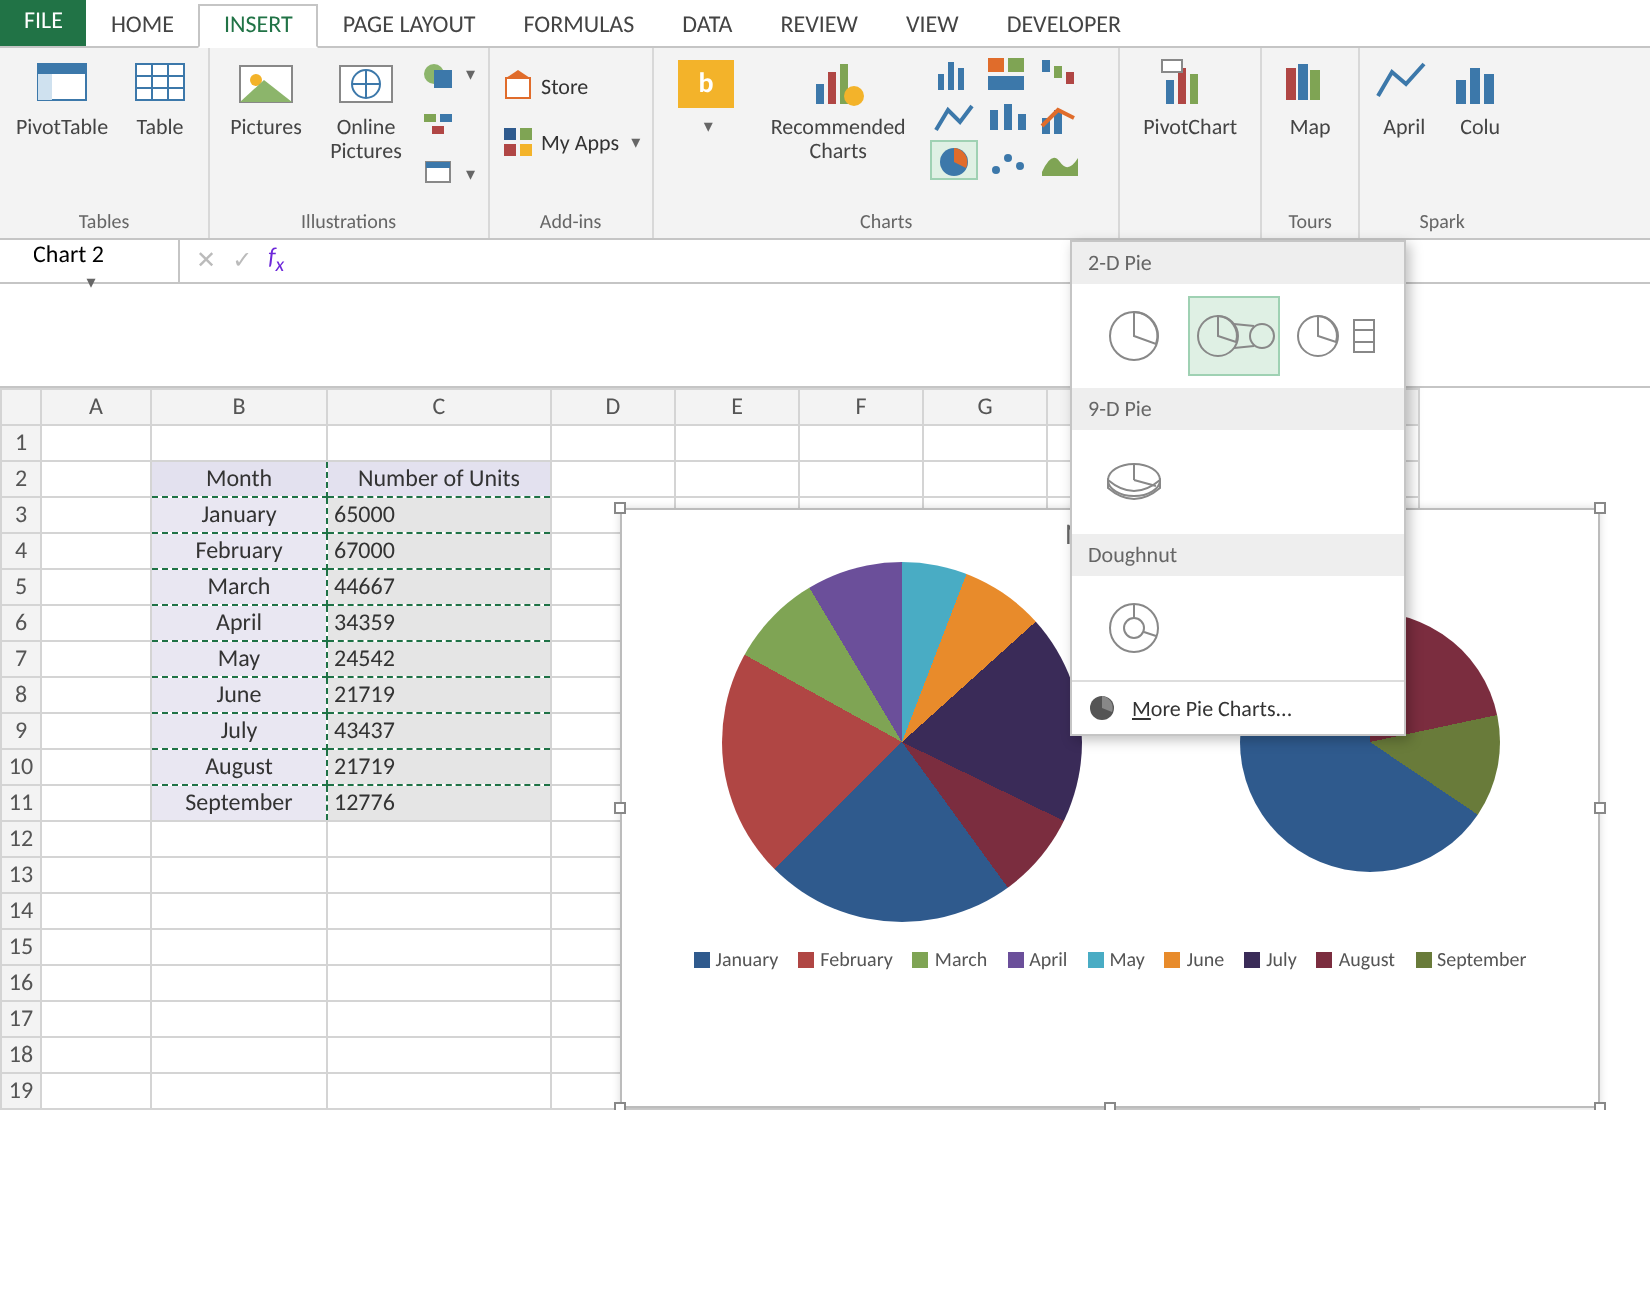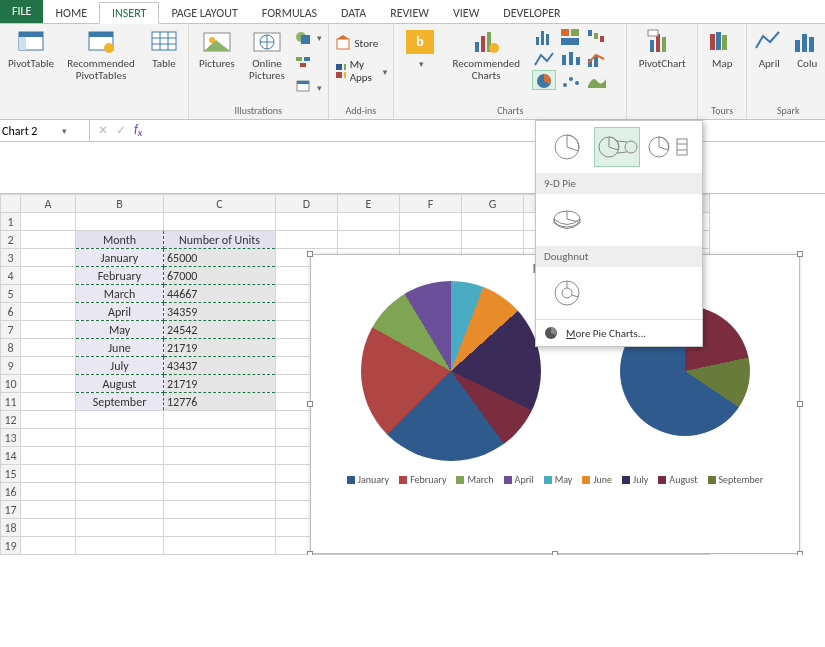--- a/index.html
+++ b/index.html
@@ -25,21 +25,21 @@
   .arrow{font-size:9px;color:#666;margin-left:2px;}
   
   .chart-drop { position:absolute; top:96px; left:535px; width:168px; background:#fff; border:1px solid #c5c5c5; box-shadow:2px 2px 6px rgba(0,0,0,.25); z-index:10; }
   .drop-header { background:#eee; font-size:11px; color:#666; padding:4px 8px; }
   .drop-row { display:flex; gap:4px; padding:6px 8px; }
   .drop-opt { width:46px; height:40px; border:1px solid transparent; cursor:pointer; display:flex;align-items:center;justify-content:center;}
   .drop-opt.hl { background:#dff0e4; border-color:#9fd1b3; }
   .drop-more { display:flex; align-items:center; gap:8px; border-top:1px solid #ddd; padding:6px 8px; font-size:11px; cursor:pointer; }
   
   .fxbar { display:flex; align-items:center; border-bottom:1px solid #c5c5c5; height:22px; background:#fff; }
-  .namebox { width:90px; border-right:1px solid #c5c5c5; display:flex; align-items:center; padding:0 0; font-size:12px; height:100%; }
+  .namebox { width:90px; border-right:1px solid #c5c5c5; display:flex; align-items:center; padding:0 20px; font-size:12px; height:100%;flex-direction:column; }
   .namebox input{border:none;outline:none;width:60px;font-size:12px;}
   .fxbtns { display:flex; gap:8px; padding:0 8px; align-items:center; color:#999; }
   .fxinput { flex:1; height:100%; }
   .fxinput input{border:none;outline:none;width:100%;height:100%;font-size:12px;padding:0 4px;}
   
   .divider { height:52px; border-bottom:1px solid #c5c5c5;}
   
   .sheet { position:relative; }
   .grid { border-collapse:collapse; table-layout:fixed; }
   .grid th, .grid td { border:1px solid #d4d4d4; height:18px; font-size:12px; padding:0 3px; overflow:hidden; white-space:nowrap; }
@@ -86,39 +86,32 @@
   <div class="group">
     <div class="group-row">
       <div class="rbtn">
         <svg class="ic">
             <rect x="4" y="4" width="24" height="18" fill="#fff" stroke="#3c78aa"></rect>
             <rect x="4" y="4" width="24" height="5" fill="#3c78aa"></rect>
             <rect x="4" y="9" width="7" height="13" fill="#cfe1ef"></rect>
           </svg>
         <span>PivotTable</span>
       </div>
-      <div class="rbtn" style="width:78px">
-        <svg class="ic">
-            <rect x="4" y="4" width="24" height="18" fill="#fff" stroke="#3c78aa"></rect>
-            <rect x="4" y="4" width="24" height="5" fill="#3c78aa"></rect>
-            <circle cx="24" cy="20" r="5" fill="#f3b32a"></circle>
-          </svg>
-        <span>Recommended PivotTables</span>
-      </div>
       <div class="rbtn" style="width:36px">
         <svg class="ic">
             <rect x="4" y="4" width="24" height="18" fill="#fff" stroke="#3c78aa"></rect>
             <line x1="4" y1="10" x2="28" y2="10" stroke="#3c78aa"></line>
             <line x1="4" y1="16" x2="28" y2="16" stroke="#3c78aa"></line>
             <line x1="12" y1="4" x2="12" y2="22" stroke="#3c78aa"></line>
             <line x1="20" y1="4" x2="20" y2="22" stroke="#3c78aa"></line>
           </svg>
         <span>Table</span>
       </div>
     </div>
+    <div class="group-label">Tables</div>
   </div>
 
   <div class="group">
     <div class="group-row">
       <div class="rbtn" style="width:44px">
         <svg class="ic">
             <rect x="3" y="5" width="26" height="18" fill="#fff" stroke="#888"></rect>
             <circle cx="11" cy="12" r="3" fill="#f3b32a"></circle>
             <polyline points="3,23 15,12 29,23" fill="#8cb56b" stroke="none"></polyline>
           </svg>
@@ -297,20 +290,21 @@
             <rect x="11" y="6" width="5" height="18" fill="#3c78aa"></rect>
             <rect x="18" y="9" width="5" height="15" fill="#3c78aa"></rect>
           </svg>
         <span>Colu</span>
       </div>
     </div>
     <div class="group-label">Spark</div>
   </div>
 
   <div class="chart-drop">
+    <div class="drop-header">2-D Pie</div>
     <div class="drop-row">
       <div class="drop-opt">
           <svg width="36" height="32">
             <circle cx="18" cy="16" r="12" fill="none" stroke="#888" stroke-width="1"></circle>
             <path d="M18 16 L18 4 A12 12 0 0 1 29 20 Z" fill="none" stroke="#888"></path>
           </svg>
         </div>
       <div class="drop-opt hl">
           <svg width="46" height="32">
             <circle cx="14" cy="16" r="10" fill="none" stroke="#888"></circle>

